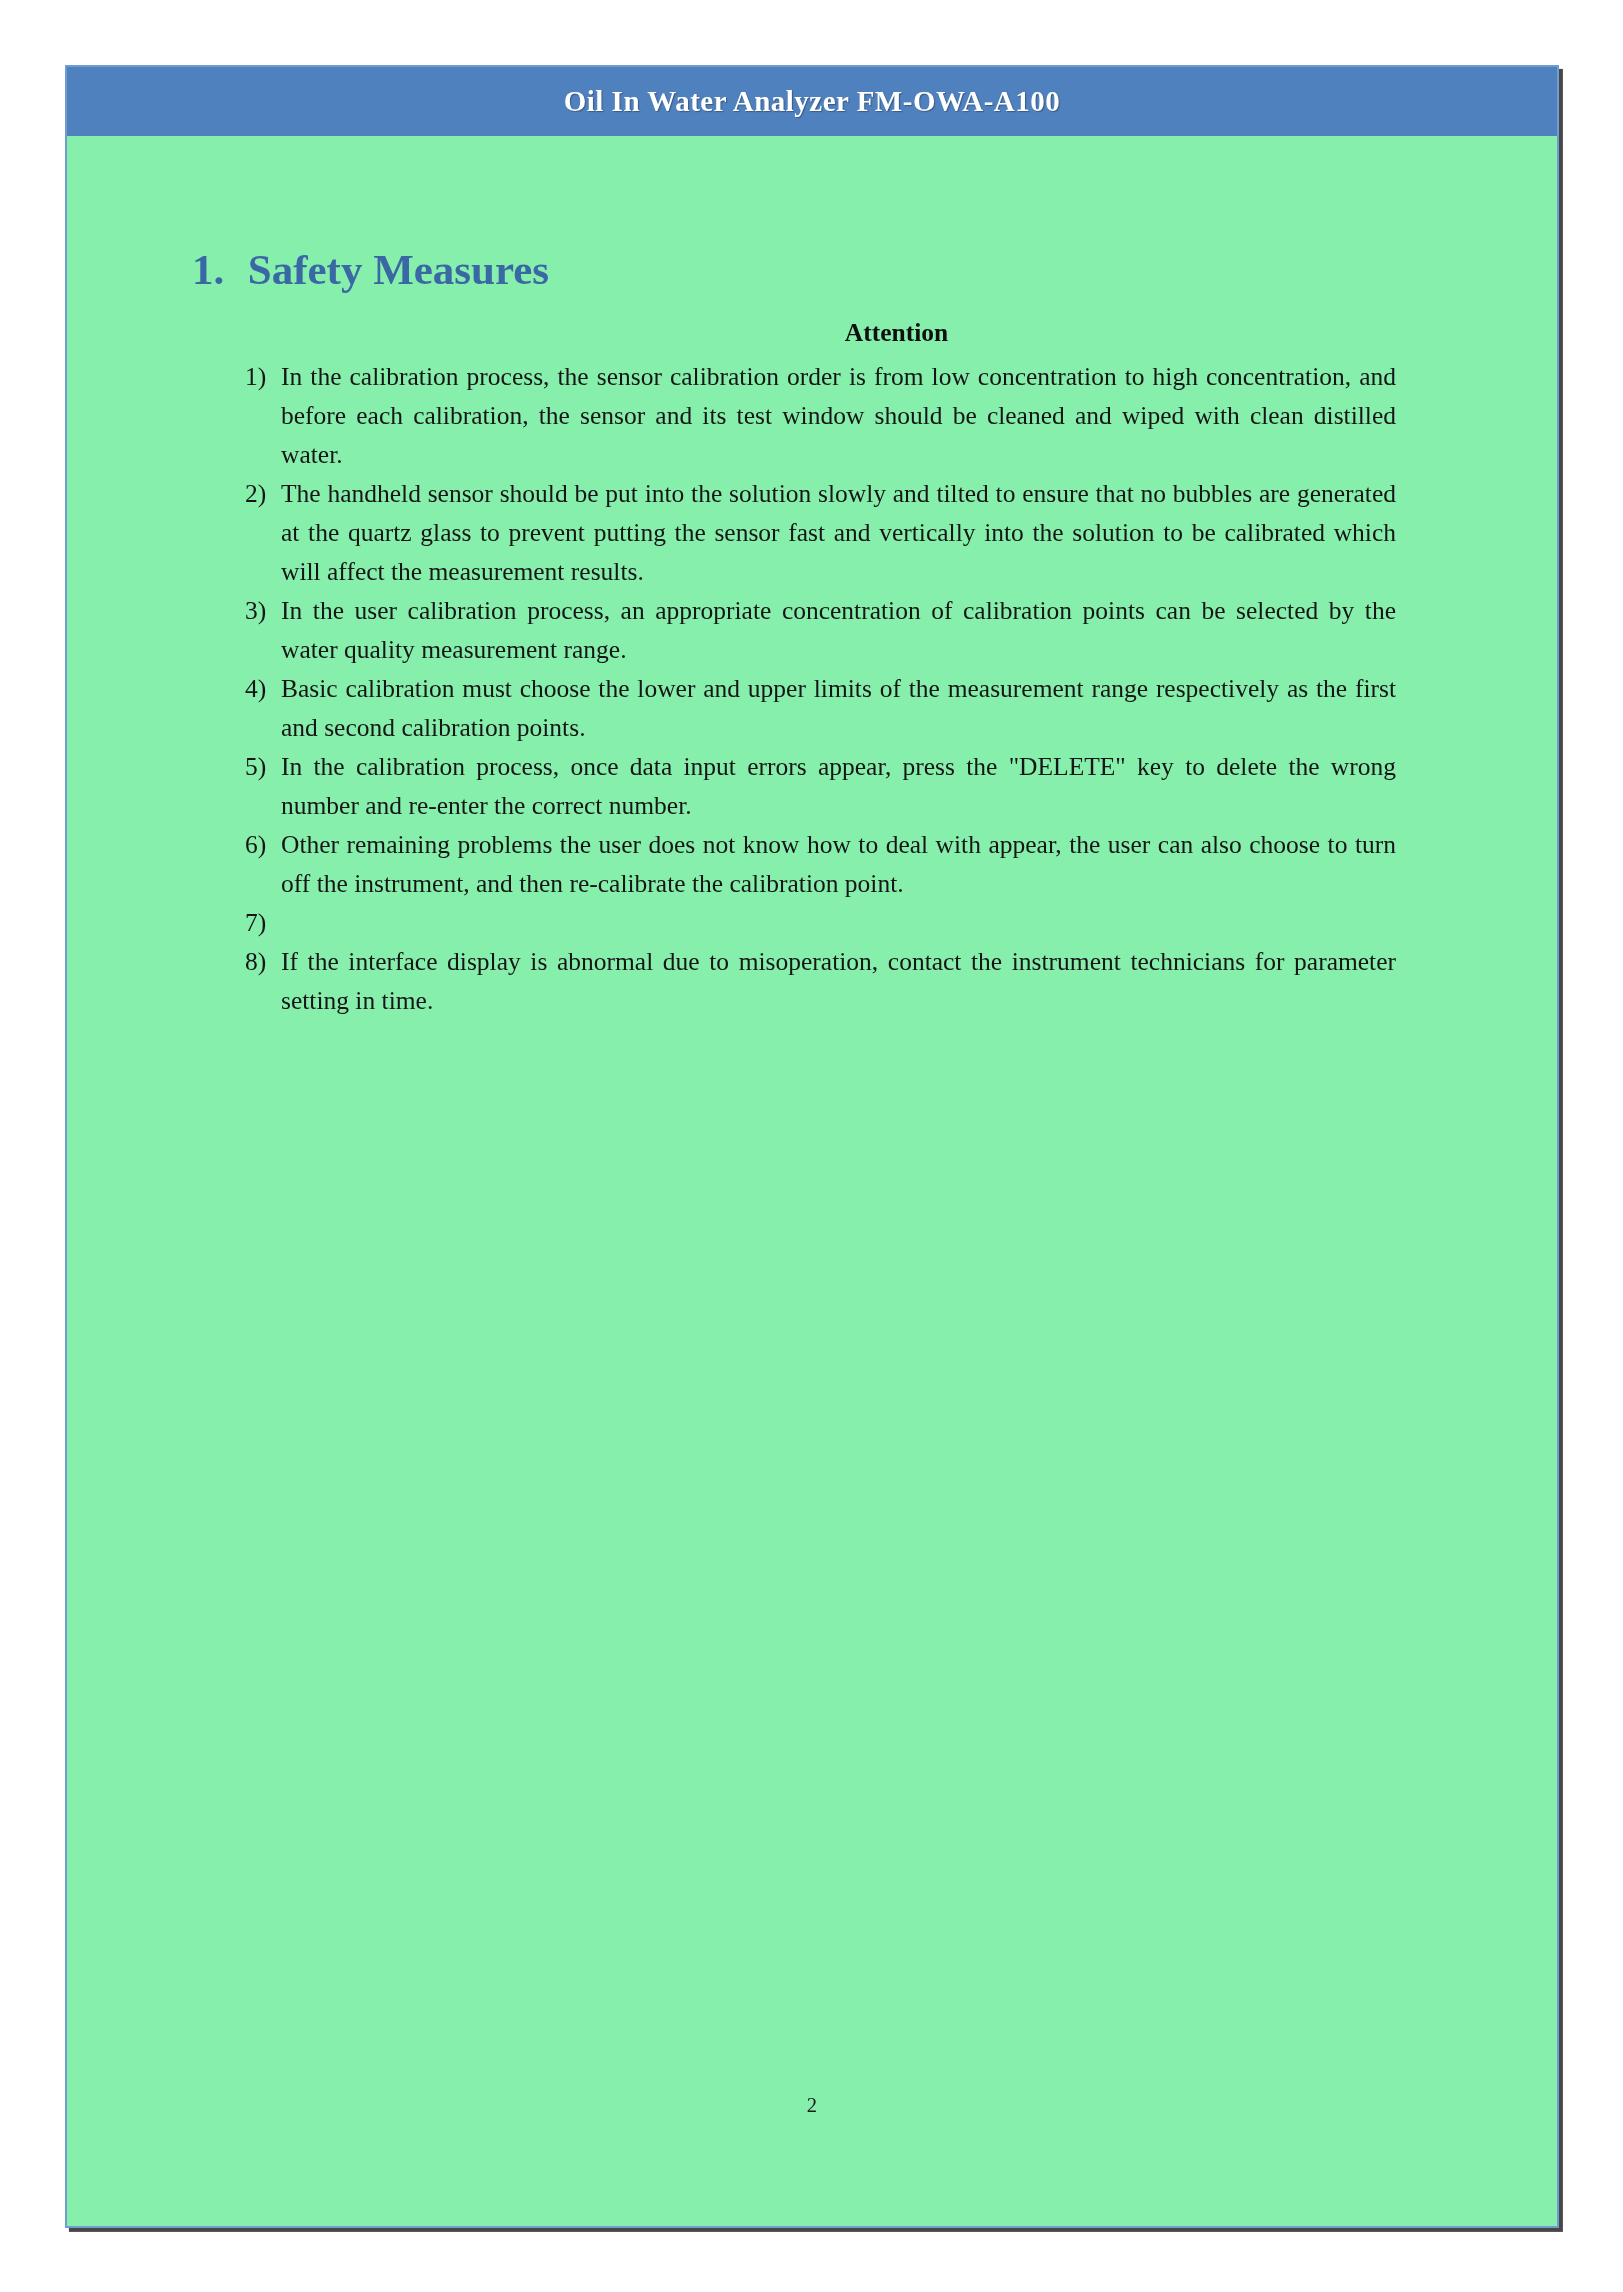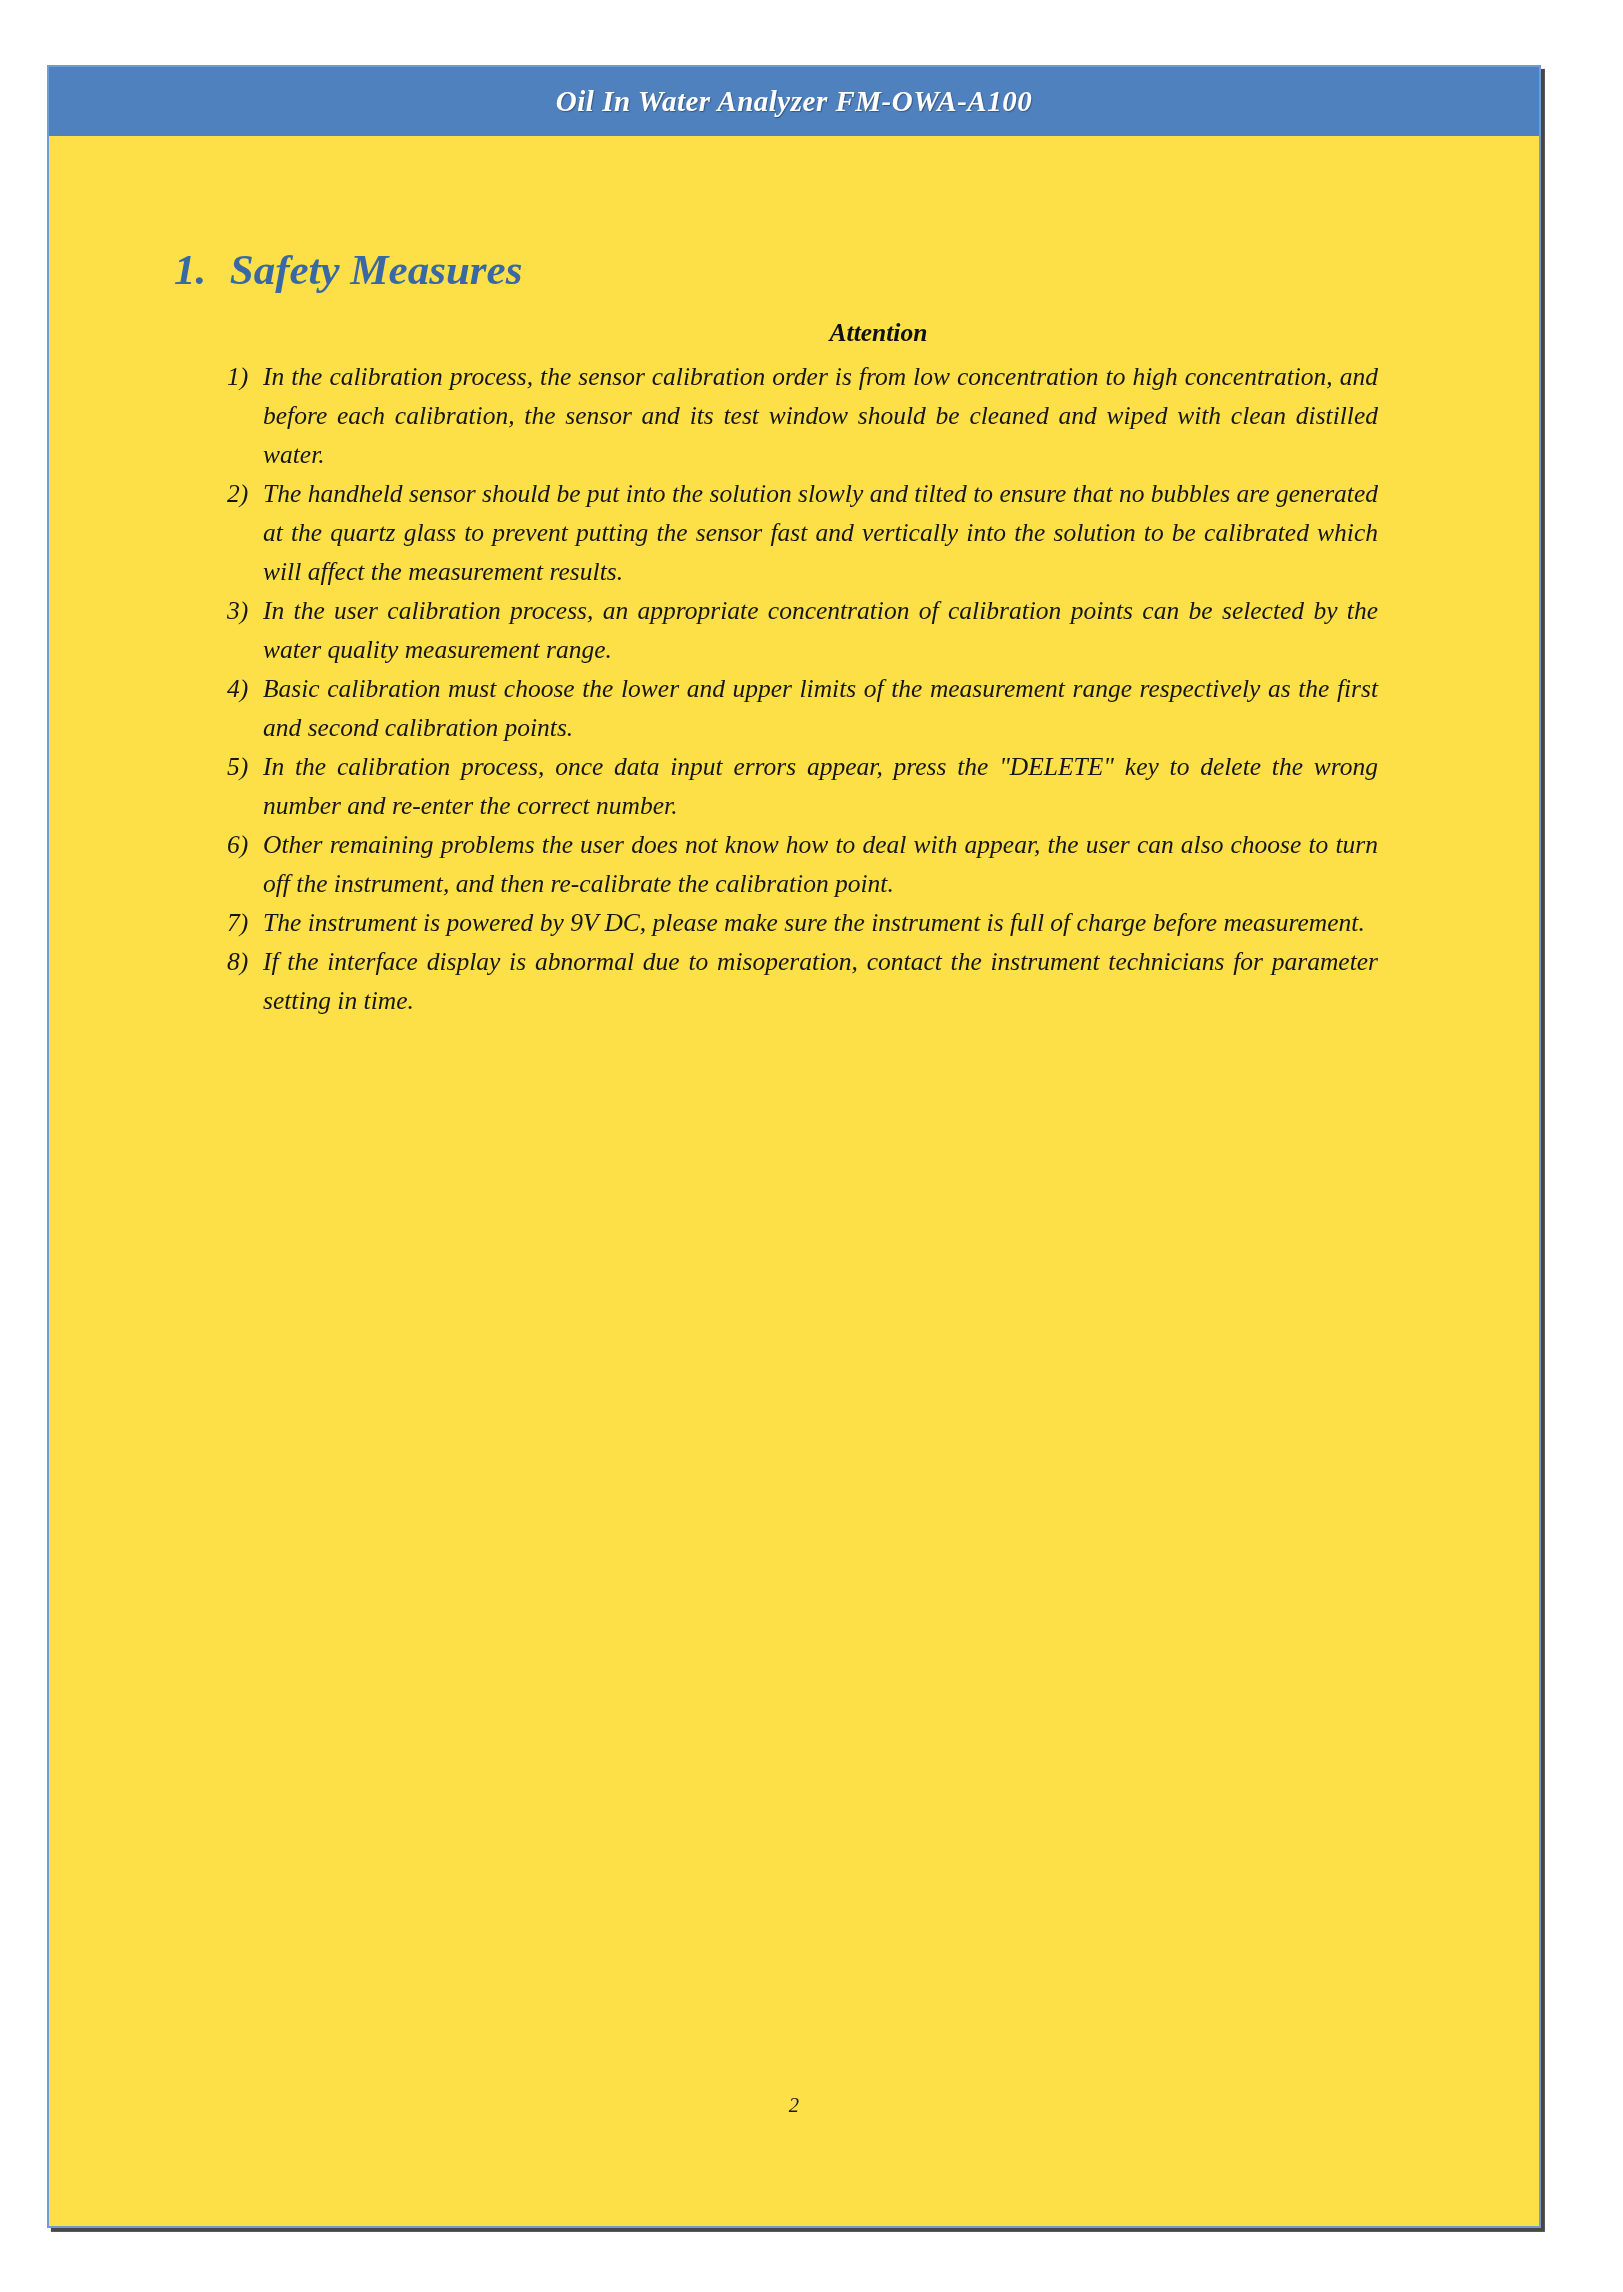--- a/index.html
+++ b/index.html
@@ -12,27 +12,26 @@
   *{margin:0;padding:0;box-sizing:border-box;}
   html,body{background:#ffffff;}
   body{
     width:1623px;height:2293px;
     position:relative;
     font-family:"Liberation Serif","DejaVu Serif",serif;
     color:var(--body-text);
   }
   .page{
     position:absolute;
-    left:47px;top:65px;
+    left:65px;top:65px;
     width:1494px;height:2163px;
-    background:#fde047;
+    background:#86efac;
     border:2px solid var(--page-border);
     border-bottom-width:2.9px;
     box-shadow:3.9px 3.9px 0 var(--shadow);
-    font-style:italic;
   }
   .header-bar{
     height:69px;
     background:var(--header-bg);
     display:flex;align-items:center;justify-content:center;
   }
   .header-title{
     color:#ffffff;
     font-size:29px;
     font-weight:bold;
@@ -115,21 +114,20 @@
     <div class="item">
       <span class="num">5)</span>
       <span class="text">In the calibration process, once data input errors appear, press the "DELETE" key to delete the wrong number and re-enter the correct number.</span>
     </div>
     <div class="item">
       <span class="num">6)</span>
       <span class="text">Other remaining problems the user does not know how to deal with appear, the user can also choose to turn off the instrument, and then re-calibrate the calibration point.</span>
     </div>
     <div class="item">
       <span class="num">7)</span>
-      <span class="text">The instrument is powered by 9V DC, please make sure the instrument is full of charge before measurement.</span>
     </div>
     <div class="item">
       <span class="num">8)</span>
       <span class="text">If the interface display is abnormal due to misoperation, contact the instrument technicians for parameter setting in time.</span>
     </div>
   </div>
 
   <div class="page-number">2</div>
 
 </div>

